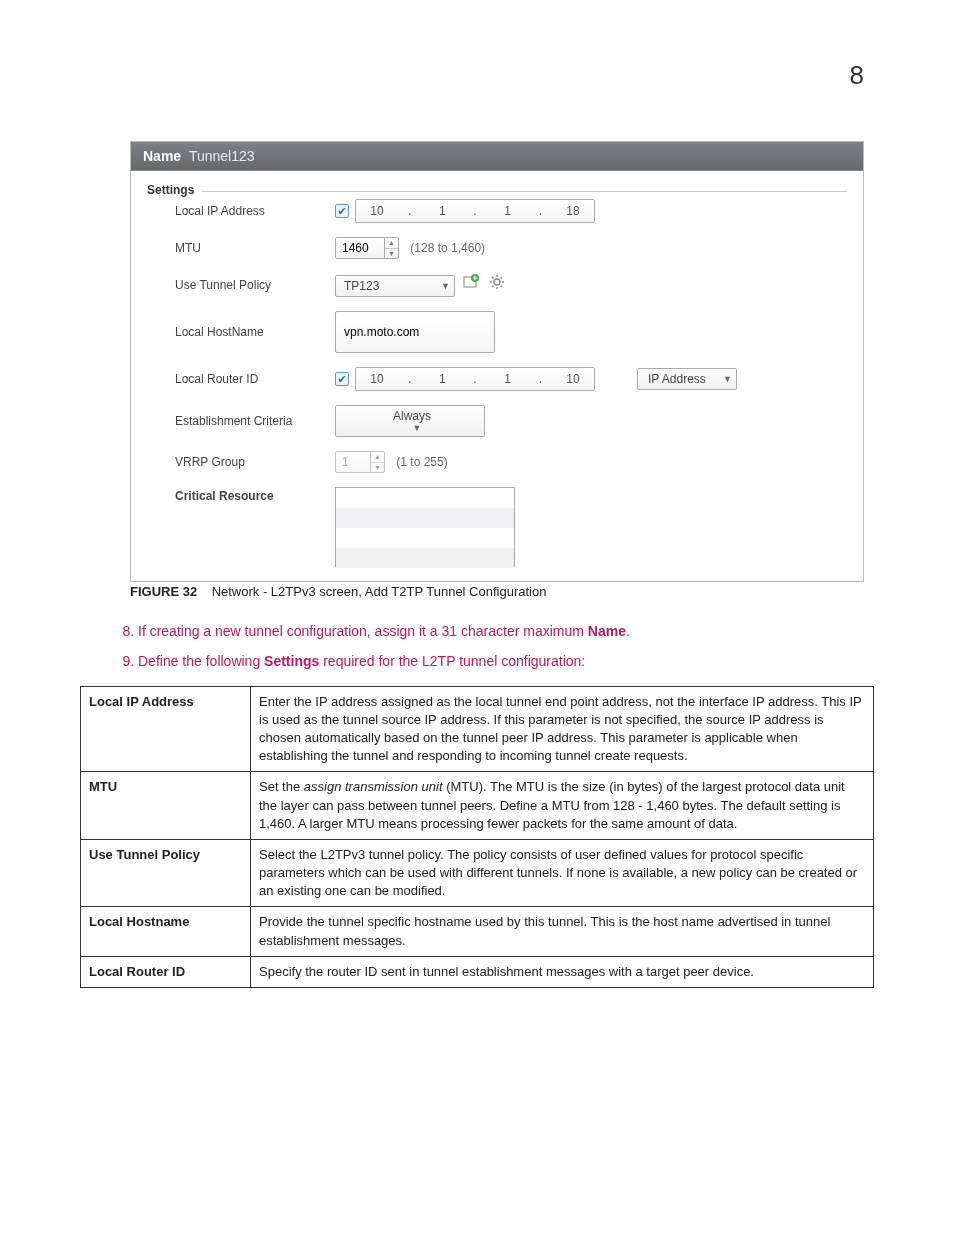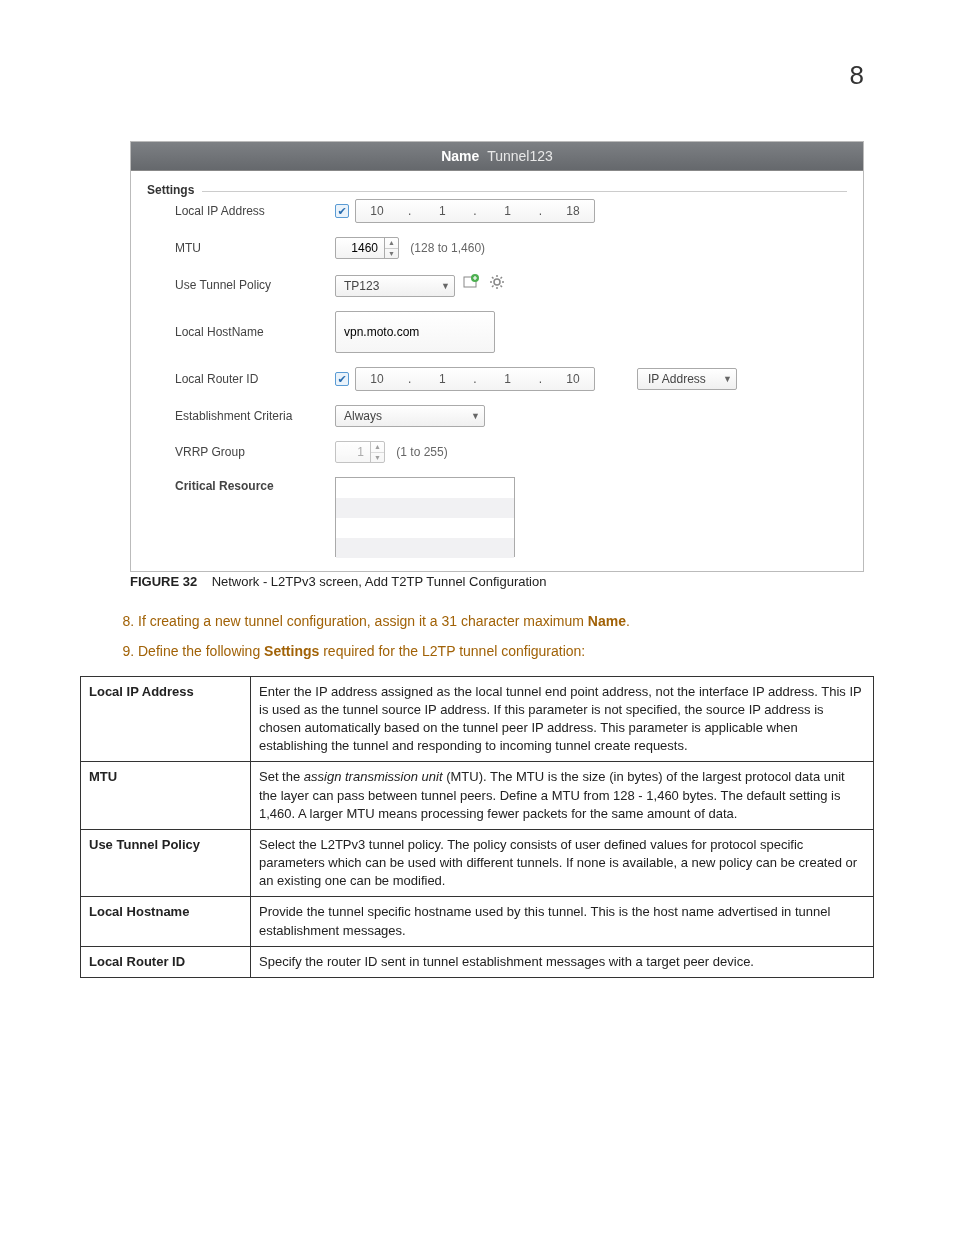--- a/index.html
+++ b/index.html
@@ -23,21 +23,20 @@
   .screenshot {
     border: 1px solid #bbb;
     margin: 0 10px 2px 50px;
   }
   .shot-title-bar {
     background: linear-gradient(#7d8084, #65686c);
     color: #e8e8e8;
     padding: 6px 12px;
     font-size: 14px;
     border-bottom: 1px solid #888;
-    text-align: center;
   }
   .shot-title-bar b { font-weight: bold; color: #fff; }
   .shot-body {
     background: #fff;
     padding: 12px 16px 0 16px;
   }
   .fieldset-row { display: flex; }
   .fl-text {
     flex: 0 0 auto;
     padding-right: 8px;
@@ -88,21 +87,21 @@
     display: inline-flex; align-items: center; justify-content: center;
     font-size: 11px; color: #2a6db0;
     border-radius: 2px;
   }
   .spinner {
     display: inline-flex; align-items: stretch;
     border: 1px solid #aaa; border-radius: 2px; overflow: hidden;
     background: linear-gradient(#fff,#f3f3f3);
   }
   .spinner input {
-    border: none; width: 48px; text-align: right; padding: 3px 6px; font-size: 12px; background: transparent;
+    border: none; width: 48px; text-align: left; padding: 3px 6px; font-size: 12px; background: transparent;
   }
   .spinner .arrows {
     display: flex; flex-direction: column; border-left: 1px solid #aaa;
     font-size: 7px; color: #777; width: 14px;
   }
   .spinner .arrows div { flex:1; display:flex; align-items:center; justify-content:center; }
   .spinner .arrows div:first-child { border-bottom: 1px solid #ccc; }
   .hint { color: #666; font-size: 12px; margin-left: 8px; }
   .select-box {
     display: inline-flex; align-items: center; justify-content: space-between;
@@ -144,21 +143,21 @@
   .peer-headers .redx { color: #c33; border-right: none; }
   .figure-caption {
     margin: 2px 0 22px 50px;
     font-size: 13px;
   }
   .figure-caption b { font-weight: bold; }
   ol.steps {
     margin: 16px 10px 14px 30px;
     padding-left: 28px;
     font-size: 14px;
-    color: #a16207;
+    color: #be185d;
   }
   ol.steps li { margin-bottom: 10px; line-height: 1.45; }
   table.desc {
     border-collapse: collapse;
     width: 100%;
     font-size: 13px;
     margin-top: 4px;
   }
   table.desc td {
     border: 1px solid #333;
@@ -259,21 +258,21 @@
         </span>
         <span style="width:30px"></span>
         <span class="select-box" style="min-width:100px;padding-left:10px;">
           <span>IP Address</span>
           <span class="caret">▼</span>
         </span>
       </div>
 
       <div class="lbl">Establishment Criteria</div>
       <div>
-        <span class="select-box" style="min-width:150px;">
+        <span class="select-box" style="min-width:150px;flex-direction:column;">
           <span>Always</span>
           <span class="caret">▼</span>
         </span>
       </div>
 
       <div class="lbl">VRRP Group</div>
       <div>
         <span class="spinner" style="opacity:0.7;">
           <input class="disabled" disabled="" style="width: 34px;" value="1">
           <span class="arrows">

